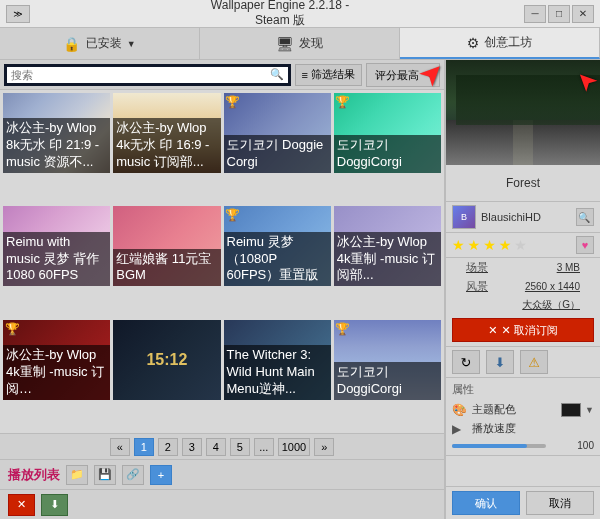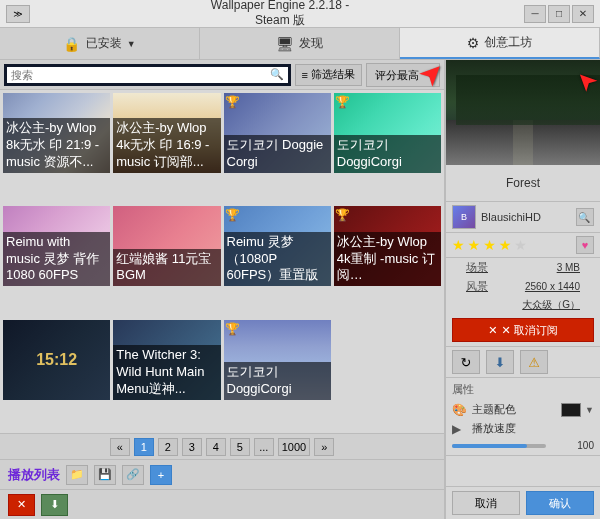--- a/index.html
+++ b/index.html
@@ -226,21 +226,21 @@
       align-items: center;
       padding: 4px 8px;
       background: #d0d0d0;
       border-top: 1px solid #bbb;
       gap: 6px;
       height: 30px;
     }
     .playlist-label {
       font-size: 13px;
       font-weight: bold;
-      color: #6d28d9;
+      color: #be185d;
     }
     .playlist-icon-btn {
       width: 22px;
       height: 20px;
       background: #c8c8c8;
       border: 1px solid #aaa;
       cursor: pointer;
       display: flex;
       align-items: center;
       justify-content: center;
@@ -577,20 +577,24 @@
 背作 1080 60FPS</div>
       </div>
       <div class="grid-cell cell-6" style="background: linear-gradient(135deg, #d06080, #e88090, #f0a0a0);">
         <div class="cell-label">红端娘酱 11元宝BGM</div>
       </div>
       <div class="grid-cell cell-7" style="background: linear-gradient(135deg, #5080c0, #70a0d8, #90c0e8);">
         <div class="trophy-badge">🏆</div>
         <div class="cell-label">Reimu 灵梦（1080P
 60FPS）重置版</div>
       </div>
+      <div class="grid-cell cell-8" style="background: linear-gradient(135deg, #9890c8, #b0a8d8, #c8c0e8);">
+        <div class="cell-label">冰公主-by Wlop 4k重制
+-music 订阅部...</div>
+      </div>
 
       <div class="grid-cell cell-9" style="background: linear-gradient(135deg, #601010, #8a1818, #b02020);">
         <div class="trophy-badge">🏆</div>
         <div class="cell-label">冰公主-by Wlop 4k重制
 -music 订阅…</div>
       </div>
       <div class="grid-cell cell-10" style="background: linear-gradient(135deg, #101828, #1a2838, #243448);">
         <div class="cell-label" style="font-size: 16px; font-weight: bold; top: 50%; bottom: auto; transform: translateY(-50%); background: transparent; text-align: center; color: #e0c060;">15:12</div>
       </div>
       <div class="grid-cell cell-11" style="background: linear-gradient(135deg, #283858, #385878, #487898);">
@@ -702,25 +706,25 @@
       </div>
       <div class="speed-slider-container">
         <div class="speed-slider">
           <div class="speed-slider-fill"></div>
         </div>
         <span class="speed-value">100</span>
       </div>
     </div>
 
     <div class="right-bottom-row">
+      <div class="confirm-btn primary">
+        <span>确认</span>
+      </div>
       <div class="confirm-btn">
         <span>取消</span>
       </div>
-      <div class="confirm-btn primary">
-        <span>确认</span>
-      </div>
     </div>
 
   </div>
 
 </div>
 
 <div style="position:absolute;top:58px;right:157px;color:#ff2222;font-size:26px;font-weight:bold;transform:rotate(-45deg);pointer-events:none;z-index:20;text-shadow:1px 1px 2px rgba(0,0,0,0.5);">➤</div>
 
 </body></html>

